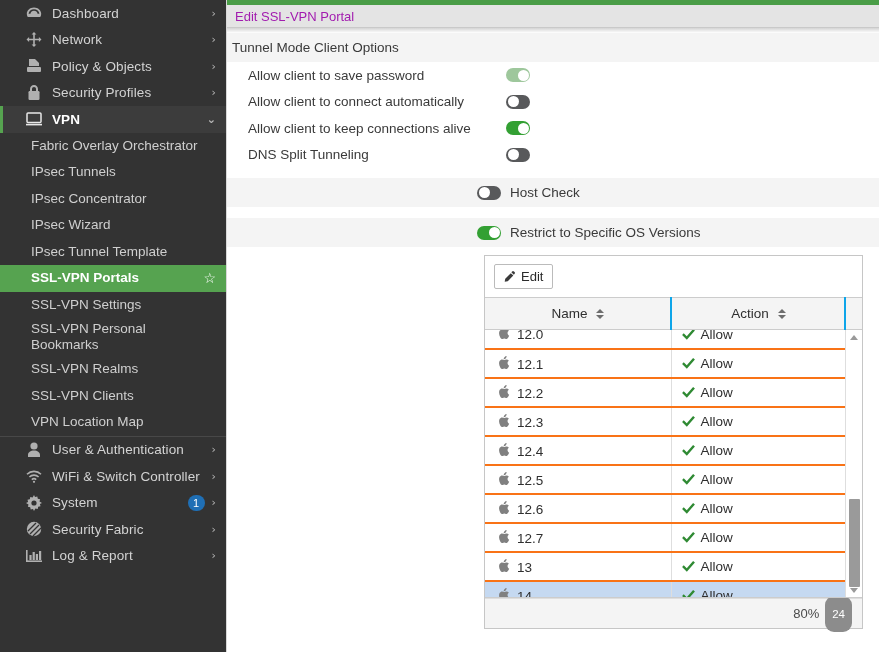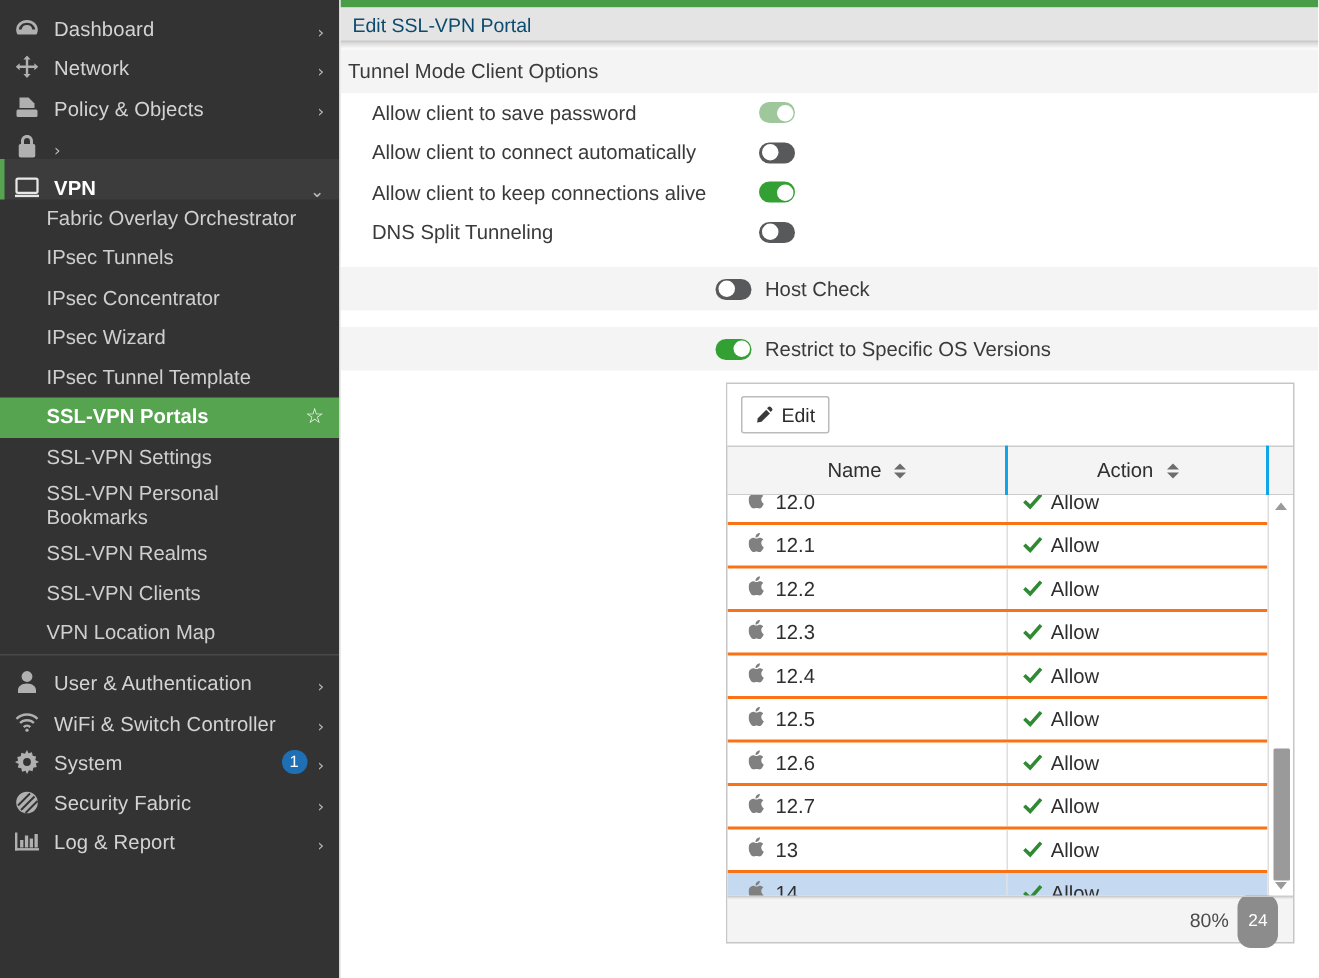--- a/index.html
+++ b/index.html
@@ -13,23 +13,23 @@
 
   
   #sidebar {
     width: 226px; height: 652px; flex: 0 0 226px;
     background: #333333;
     position: relative;
     overflow: hidden;
     font-size: 13.5px;
   }
   .nav-top {
-    display: flex; align-items: flex-end;
+    display: flex; align-items: center;
     height: 26.5px;
-    padding: 0 10px 0 8px;
+    padding: 0 10px 0 24px;
     color: #d3d3d3;
     position: relative;
   }
   .nav-top .ico {
     width: 20px; flex: 0 0 20px; height: 16px;
     display: flex; align-items: center; justify-content: center;
     margin-right: 8px;
     color: #b0b0b0;
   }
   .nav-top .ico svg { display: block; }
@@ -75,21 +75,21 @@
   #main {
     flex: 1 1 auto; height: 652px; position: relative;
     background: #ffffff; overflow: hidden;
     border-left: 1px solid #d8d8d8;
   }
   #topbar-accent { height: 5px; background: #4a9d47; width: 100%; }
   #titlebar {
     height: 23px; background: #e4e4e4;
     display: flex; align-items: center;
     padding-left: 8px;
-    font-size: 13px; color: #0c4a6e;
+    font-size: 13px; color: #a21caf;
     border-bottom: 1px solid #c9c9c9;
   }
   #titleshadow {
     height: 5px; width: 100%;
     background: linear-gradient(to bottom, rgba(0,0,0,0.17), rgba(0,0,0,0));
   }
   #content { position: relative; }
 
   .section-band {
     background: #f4f4f4;
@@ -274,20 +274,21 @@
           <span class="lbl">Policy &amp; Objects</span>
           <span class="chev">›</span>
         </div>
         <div class="nav-top">
           <span class="ico">
             <svg width="14" height="16" viewBox="0 0 14 16">
               <path fill="#b0b0b0" d="M7 0C4.6 0 3 1.8 3 4v2h2V4c0-1.2.8-2 2-2s2 .8 2 2v2h2V4c0-2.2-1.6-4-4-4z"></path>
               <rect x="1.5" y="6" width="11" height="9" rx="1.2" fill="#b0b0b0"></rect>
             </svg>
           </span>
+          <span class="lbl">Security Profiles</span>
           <span class="chev">›</span>
         </div>
         <div class="nav-top active">
           <span class="ico">
             <svg width="16" height="14" viewBox="0 0 16 14">
               <rect x="1" y="1" width="14" height="9.5" rx="1" fill="none" stroke="#e8e8e8" stroke-width="1.5"></rect>
               <rect x="0" y="11.8" width="16" height="1.6" fill="#e8e8e8"></rect>
             </svg>
           </span>
           <span class="lbl">VPN</span>

